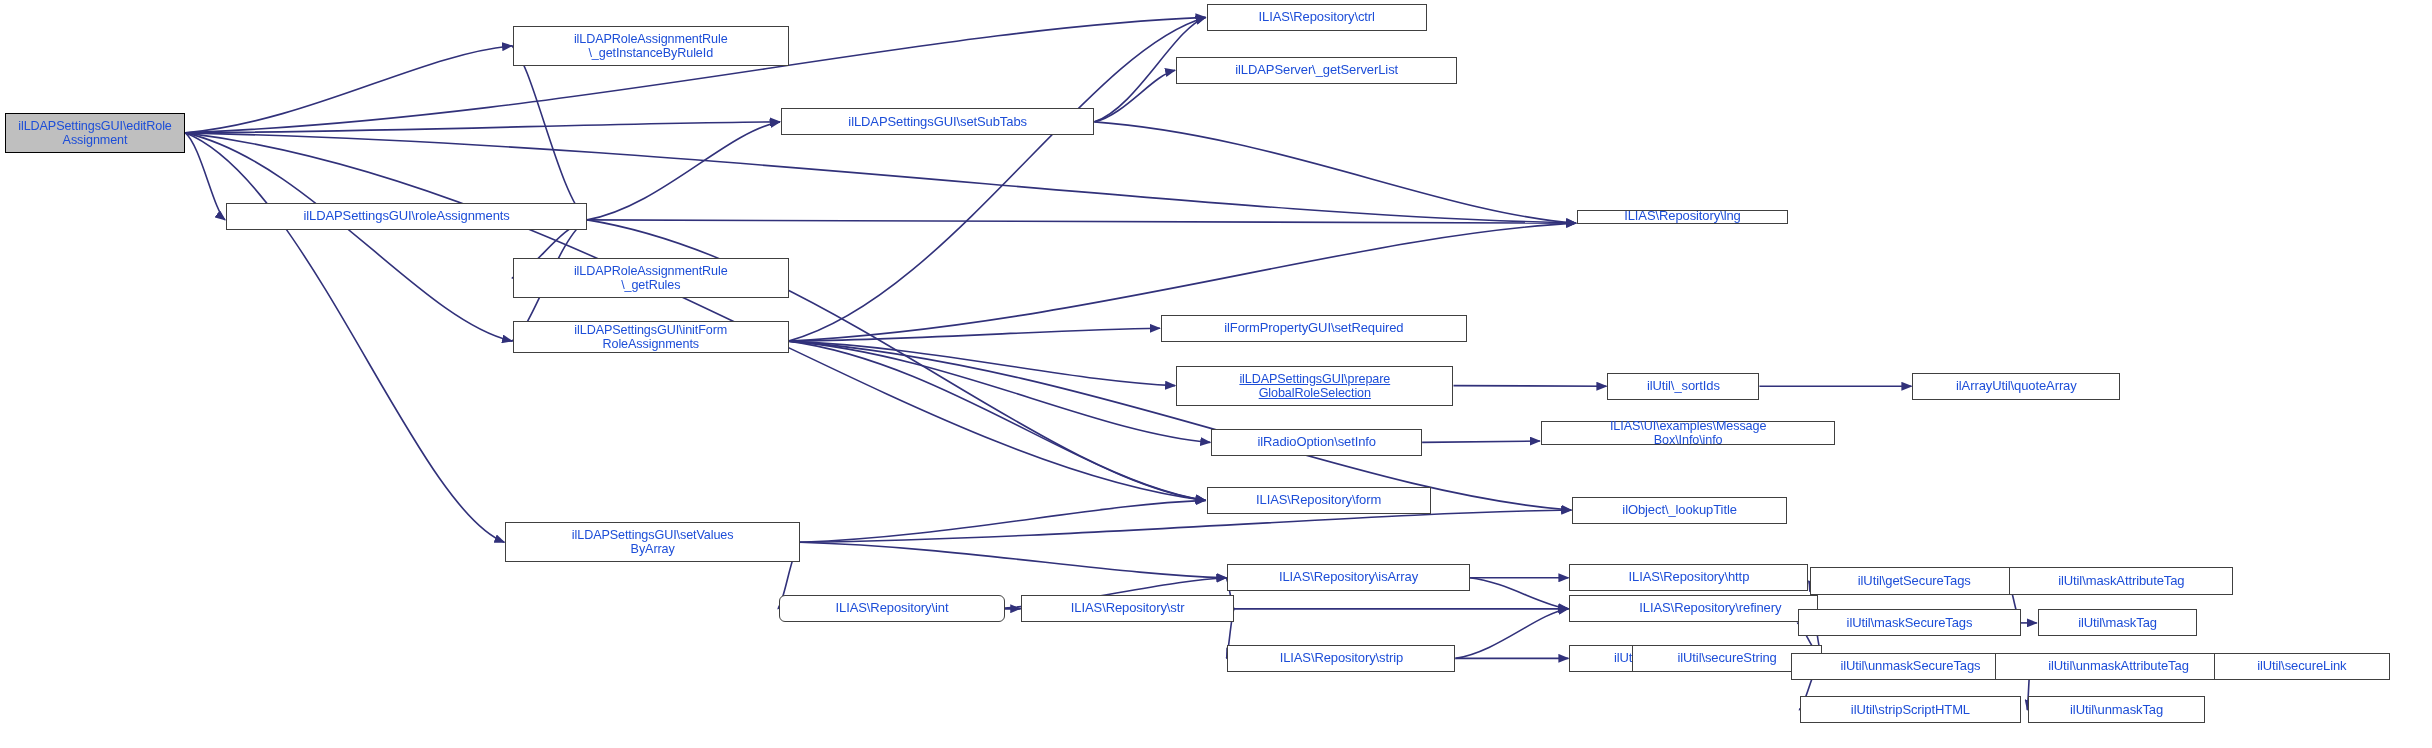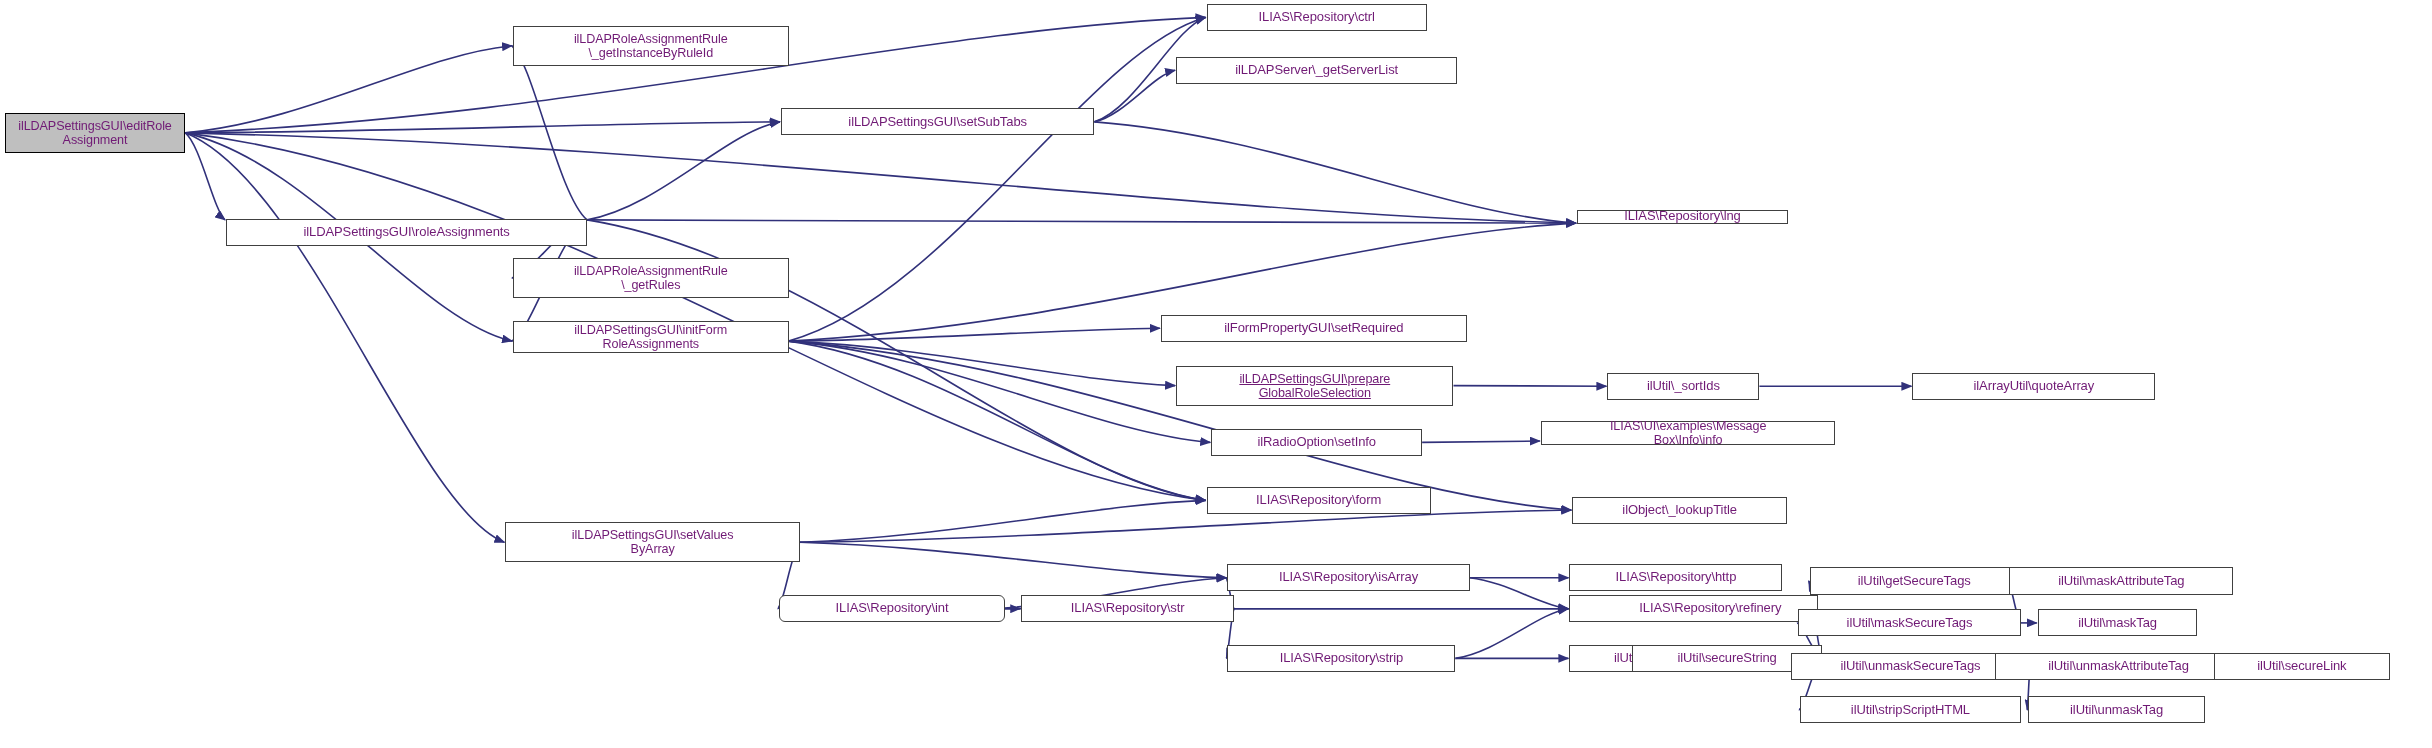--- a/index.html
+++ b/index.html
@@ -4,21 +4,21 @@
 <style>
   html, body { margin:0; padding:0; background:#ffffff; }
   body { width:2432px; height:748px; font-family:"Liberation Sans", sans-serif; overflow:hidden; }
   #canvas { position:relative; width:2432px; height:748px; }
   svg.edges { position:absolute; left:0; top:0; width:2432px; height:748px; }
   .node {
     position:absolute;
     box-sizing:border-box;
     border:1.5px solid #2b2b2b;
     background:#ffffff;
-    color:#701a75;
+    color:#1d4ed8;
     display:flex;
     align-items:center;
     justify-content:center;
     text-align:center;
     line-height:1.12;
     font-size:19px;
     letter-spacing:-0.1px;
     white-space:pre-line;
     padding:0 4px;
   }
@@ -90,40 +90,40 @@
       </g>
   </svg>
   <div id="node-layer">
       <div class="node root" style="left: 4.75px; top: 112.845px; width: 180.5px; height: 40px; font-size: 12.6px;">ilLDAPSettingsGUI\editRole
 Assignment</div>
       <div class="node boxed" style="left: 1206.5px; top: 3.86897px; width: 220.4px; height: 27.0828px; font-size: 13px;">ILIAS\Repository\ctrl</div>
       <div class="node boxed" style="left: 513px; top: 25.7931px; width: 275.5px; height: 40px; font-size: 12.6px;">ilLDAPRoleAssignmentRule
 \_getInstanceByRuleId</div>
       <div class="node boxed" style="left: 1176.1px; top: 56.7448px; width: 281.2px; height: 27.0828px; font-size: 13px;">ilLDAPServer\_getServerList</div>
       <div class="node boxed" style="left: 780.9px; top: 108.331px; width: 313.5px; height: 27.0828px; font-size: 13px;">ilLDAPSettingsGUI\setSubTabs</div>
-      <div class="node boxed" style="left: 226.1px; top: 219px; width: 361px; height: 27.0828px; font-size: 13px;">ilLDAPSettingsGUI\roleAssignments</div>
+      <div class="node boxed" style="left: 226.1px; top: 203px; width: 361px; height: 27.0828px; font-size: 13px;">ilLDAPSettingsGUI\roleAssignments</div>
       <div class="node boxed" style="left: 1577px; top: 209.569px; width: 210.9px; height: 14px; font-size: 13px;">ILIAS\Repository\lng</div>
       <div class="node boxed" style="left: 513px; top: 257.931px; width: 275.5px; height: 40px; font-size: 12.6px;">ilLDAPRoleAssignmentRule
 \_getRules</div>
       <div class="node boxed" style="left: 513px; top: 321.124px; width: 275.5px; height: 32px; font-size: 12.6px;">ilLDAPSettingsGUI\initForm
 RoleAssignments</div>
       <div class="node boxed" style="left: 1160.9px; top: 314.676px; width: 305.9px; height: 27.0828px; font-size: 13px;">ilFormPropertyGUI\setRequired</div>
       <div class="node boxed" style="left: 1176.1px; top: 365.617px; width: 277.4px; height: 40px; font-size: 12.6px; text-decoration: underline;">ilLDAPSettingsGUI\prepare
 GlobalRoleSelection</div>
       <div class="node boxed" style="left: 1607.4px; top: 372.71px; width: 152px; height: 27.0828px; font-size: 13px;">ilUtil\_sortIds</div>
-      <div class="node boxed" style="left: 1912.35px; top: 372.71px; width: 243px; height: 27.0828px; font-size: 13px;">ilArrayUtil\quoteArray</div>
+      <div class="node boxed" style="left: 1912.35px; top: 372.71px; width: 208px; height: 27.0828px; font-size: 13px;">ilArrayUtil\quoteArray</div>
       <div class="node boxed" style="left: 1211.25px; top: 428.81px; width: 210.9px; height: 27.0828px; font-size: 13px;">ilRadioOption\setInfo</div>
       <div class="node boxed" style="left: 1540.9px; top: 421.072px; width: 294.5px; height: 24px; font-size: 12.6px;">ILIAS\UI\examples\Message
 Box\Info\info</div>
       <div class="node boxed" style="left: 1206.5px; top: 486.845px; width: 224.2px; height: 27.0828px; font-size: 13px;">ILIAS\Repository\form</div>
       <div class="node boxed" style="left: 1572.25px; top: 496.517px; width: 214.7px; height: 27.0828px; font-size: 13px;">ilObject\_lookupTitle</div>
       <div class="node boxed" style="left: 505.4px; top: 522.31px; width: 294.5px; height: 40px; font-size: 12.6px;">ilLDAPSettingsGUI\setValues
 ByArray</div>
       <div class="node boxed" style="left: 1227.4px; top: 564.224px; width: 242.25px; height: 27.0828px; font-size: 13px;">ILIAS\Repository\isArray</div>
-      <div class="node boxed" style="left: 1569.4px; top: 564.224px; width: 213px; height: 27.0828px; font-size: 13px;">ILIAS\Repository\http</div>
+      <div class="node boxed" style="left: 1569.4px; top: 564.224px; width: 239px; height: 27.0828px; font-size: 13px;">ILIAS\Repository\http</div>
       <div class="node boxed" style="left: 779px; top: 595.176px; width: 226px; height: 27.0828px; font-size: 13px; border-radius: 6px;">ILIAS\Repository\int</div>
       <div class="node boxed" style="left: 1021.25px; top: 595.176px; width: 212.8px; height: 27.0828px; font-size: 13px;">ILIAS\Repository\str</div>
       <div class="node boxed" style="left: 1569.4px; top: 595.176px; width: 248.9px; height: 27.0828px; font-size: 13px; padding-left: 37px;">ILIAS\Repository\refinery</div>
       <div class="node boxed" style="left: 1227.4px; top: 644.828px; width: 228px; height: 27.0828px; font-size: 13px;">ILIAS\Repository\strip</div>
       <div class="node boxed" style="left: 1569.4px; top: 644.828px; width: 186.2px; height: 27.0828px; font-size: 13px;">ilUtil\stripSlashes</div>
       <div class="node boxed" style="left: 1632.1px; top: 644.828px; width: 190px; height: 27.0828px; font-size: 13px;">ilUtil\secureString</div>
       <div class="node boxed" style="left: 1809.75px; top: 567.448px; width: 209px; height: 27.0828px; font-size: 13px;">ilUtil\getSecureTags</div>
       <div class="node boxed" style="left: 1798.35px; top: 609.362px; width: 222.3px; height: 27.0828px; font-size: 13px;">ilUtil\maskSecureTags</div>
       <div class="node boxed" style="left: 1790.75px; top: 653.21px; width: 239.4px; height: 27.0828px; font-size: 13px;">ilUtil\unmaskSecureTags</div>
       <div class="node boxed" style="left: 1800.25px; top: 696.414px; width: 220.4px; height: 27.0828px; font-size: 13px;">ilUtil\stripScriptHTML</div>

